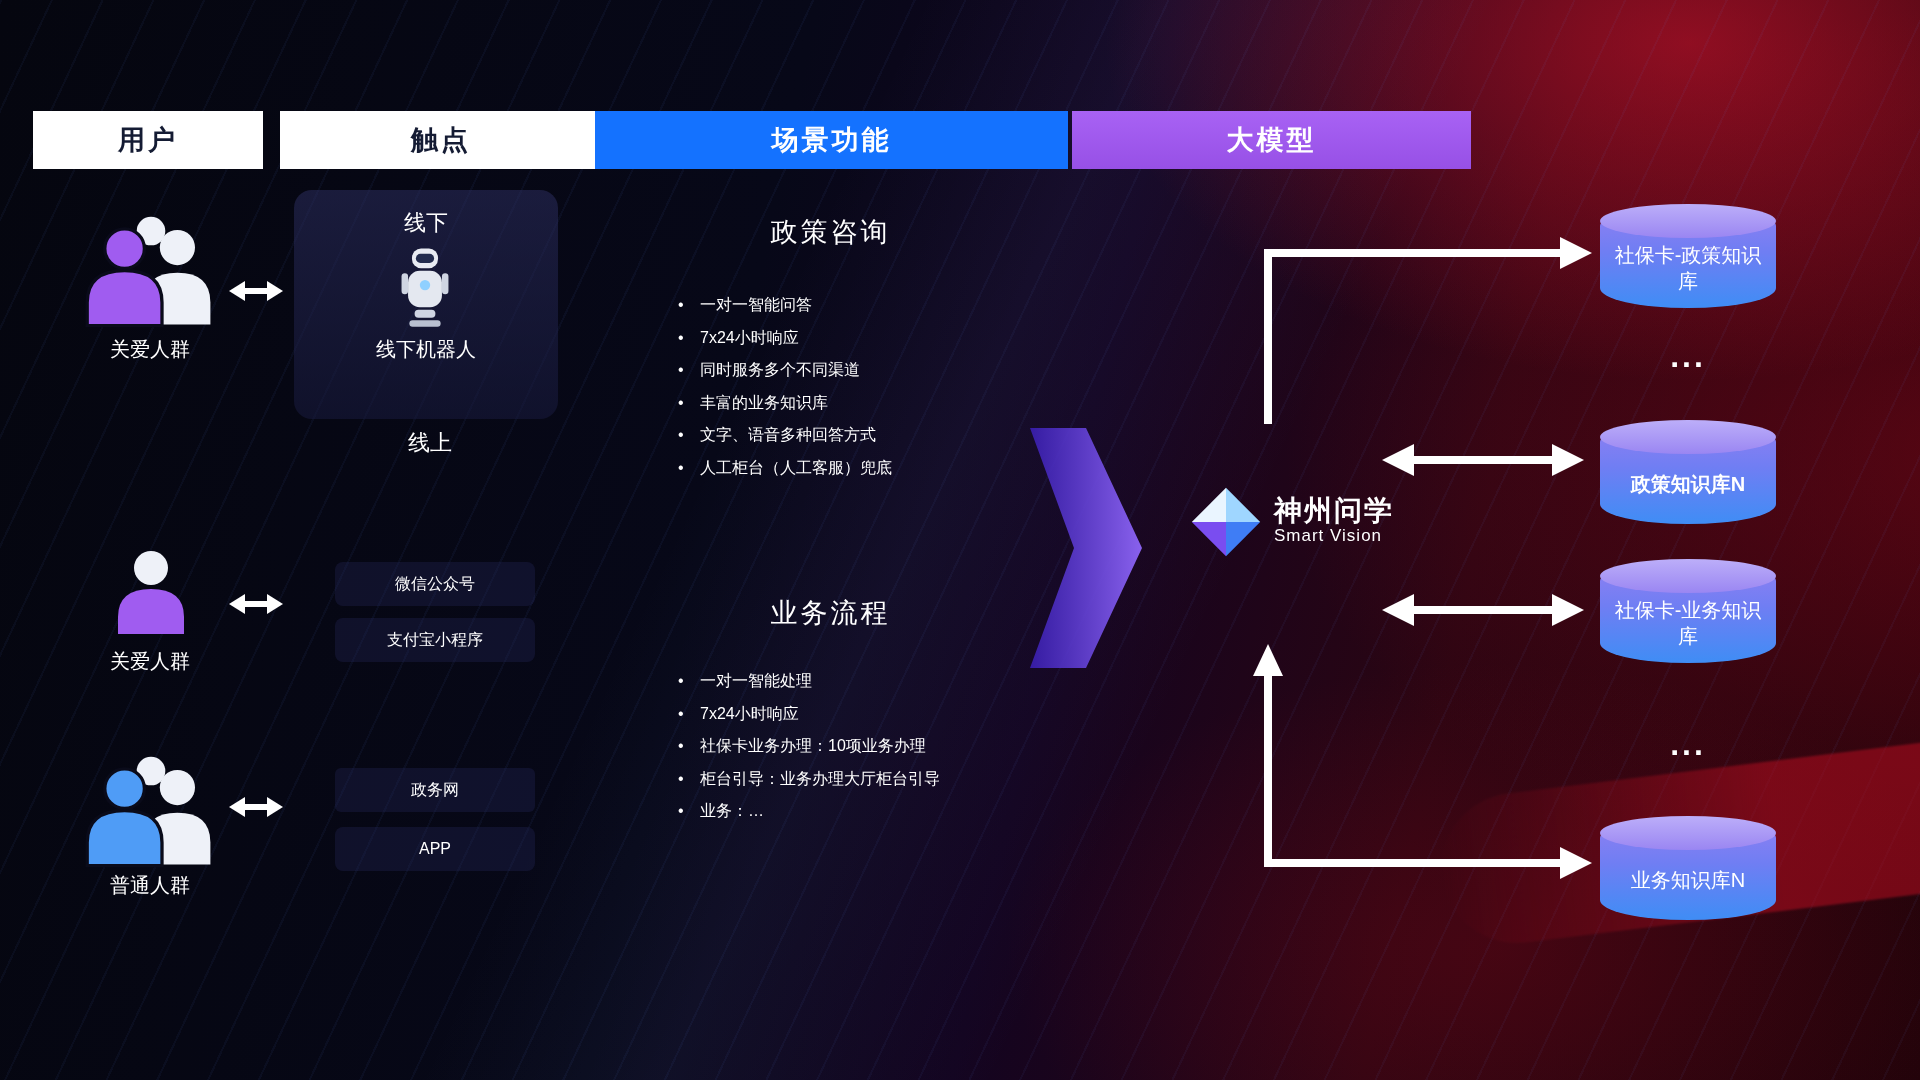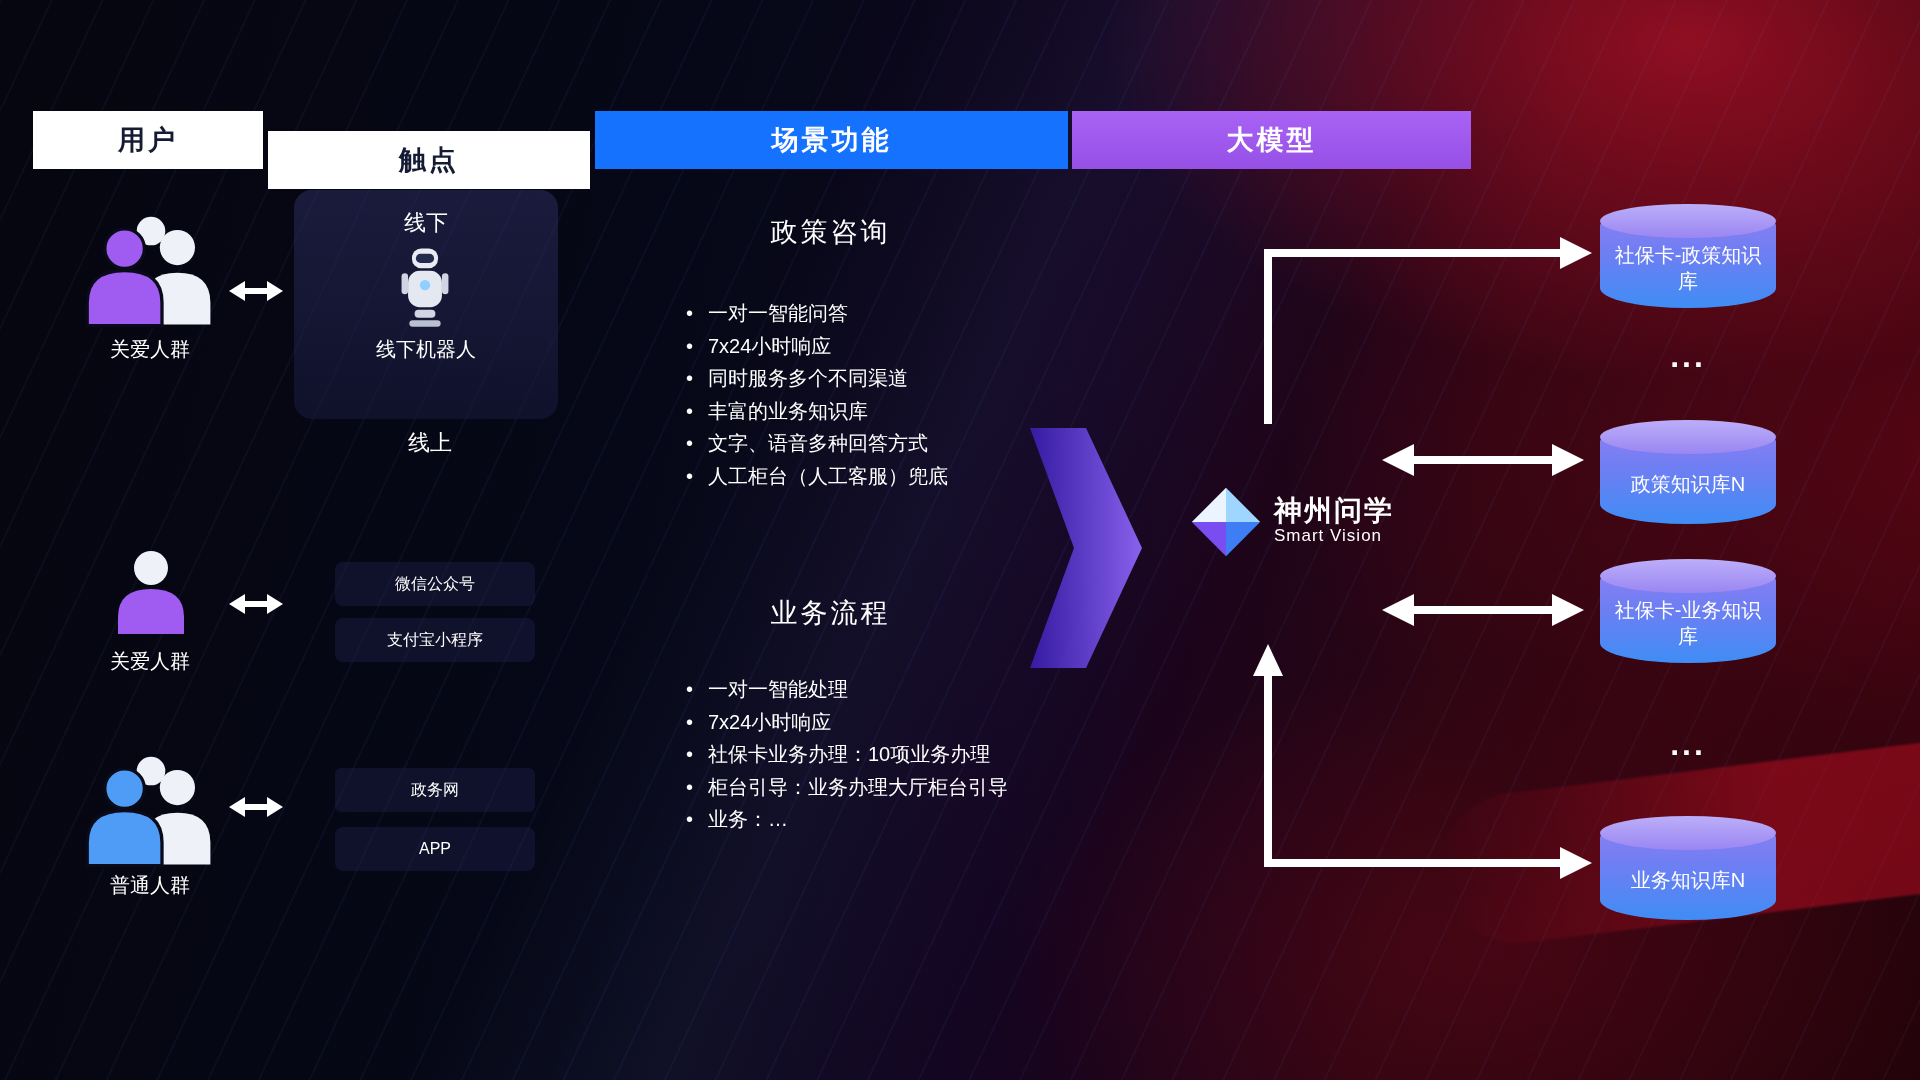--- a/index.html
+++ b/index.html
@@ -28,21 +28,21 @@
   .hdr.purple{background:linear-gradient(180deg,#a862f4,#9750e6);color:#ffffff;}
   .lbl{position:absolute;color:#fff;font-size:20px;text-align:center;white-space:nowrap;}
   .chan{position:absolute;width:200px;height:44px;line-height:44px;text-align:center;color:#fff;
     font-size:16px;background:rgba(40,44,96,0.30);border-radius:8px;white-space:nowrap;}
   .card{position:absolute;left:294px;top:190px;width:264px;height:229px;border-radius:18px;
     background:linear-gradient(180deg, rgba(46,48,100,0.50), rgba(24,26,62,0.55));}
   .card .ttl{position:absolute;top:18px;left:0;right:0;text-align:center;color:#fff;font-size:22px;}
   .card .cap{position:absolute;top:146px;left:0;right:0;text-align:center;color:#fff;font-size:20px;}
   .sec-title{position:absolute;left:594px;width:473px;text-align:center;color:#fff;
     font-size:27px;letter-spacing:3px;}
-  .blist{position:absolute;left:676px;margin:8px;padding:0;list-style:none;color:#fff;font-size:20px;}
+  .blist{position:absolute;left:676px;margin:0;padding:0;list-style:none;color:#fff;font-size:16px;}
   .blist li{position:relative;padding-left:24px;line-height:32.5px;white-space:nowrap;}
   .blist li::before{content:"\2022";position:absolute;left:2px;top:0;}
   .logo-name{position:absolute;left:1274px;top:492px;color:#fff;font-size:28px;font-weight:bold;letter-spacing:2px;}
   .logo-sub{position:absolute;left:1274px;top:526px;color:#fff;font-size:17px;letter-spacing:1px;}
   .db{position:absolute;left:1600px;width:176px;height:102px;}
   .db .body{position:absolute;inset:0;border-radius:88px/20px;
     background:linear-gradient(180deg,#9180f2 0%,#6f7ef3 45%,#3f8df5 100%);}
   .db .top{position:absolute;top:-2px;left:0;width:176px;height:34px;border-radius:50%;
     background:linear-gradient(180deg,#bcaef9,#9a86f2);}
   .db .txt{position:absolute;left:10px;right:10px;top:26px;bottom:4px;display:flex;
@@ -53,21 +53,21 @@
   svg{display:block;}
 </style>
 </head>
 <body>
 
 <div class="stage">
   <div class="streaks"></div>
   <div class="swoosh"></div>
 
   <div class="hdr white" style="left:33px;width:230px;">用户</div>
-  <div class="hdr white" style="left:268px;width:322px;margin-top:20px;">触点</div>
+  <div class="hdr white" style="left:280px;width:322px;">触点</div>
   <div class="hdr blue" style="left:595px;width:473px;">场景功能</div>
   <div class="hdr purple" style="left:1072px;width:399px;">大模型</div>
 
   <div class="abs" style="left:85px;top:210px;">
     <svg width="132" height="118" viewBox="0 0 120 105">
       <circle cx="60" cy="18" r="13" fill="#eef1f8"></circle>
       <circle cx="84" cy="33" r="16" fill="#eef1f8"></circle>
       <path d="M54 103 v-20 q0-27 30-27 q30 0 30 27 v20 z" fill="#eef1f8"></path>
       <circle cx="36" cy="34" r="18" fill="#a05cf0" stroke="#0a0b1a" stroke-width="3"></circle>
       <path d="M2 104 v-21 q0-29 34-29 q34 0 34 29 v21 z" fill="#a05cf0" stroke="#0a0b1a" stroke-width="3"></path>
@@ -183,21 +183,21 @@
   </div>
   <div class="logo-name">神州问学</div>
   <div class="logo-sub">Smart Vision</div>
 
   <div class="db" style="top:206px;">
     <div class="body"></div>
     <div class="top"></div>
     <div class="txt">社保卡-政策知识库</div>
   </div>
   <div class="dots" style="top:338px;">...</div>
-  <div class="db" style="top:422px;">
+  <div class="db" style="top:422px;font-weight:bold;">
     <div class="body"></div>
     <div class="top"></div>
     <div class="txt">政策知识库N</div>
   </div>
   <div class="db" style="top:561px;">
     <div class="body"></div>
     <div class="top"></div>
     <div class="txt">社保卡-业务知识库</div>
   </div>
   <div class="dots" style="top:726px;">...</div>

